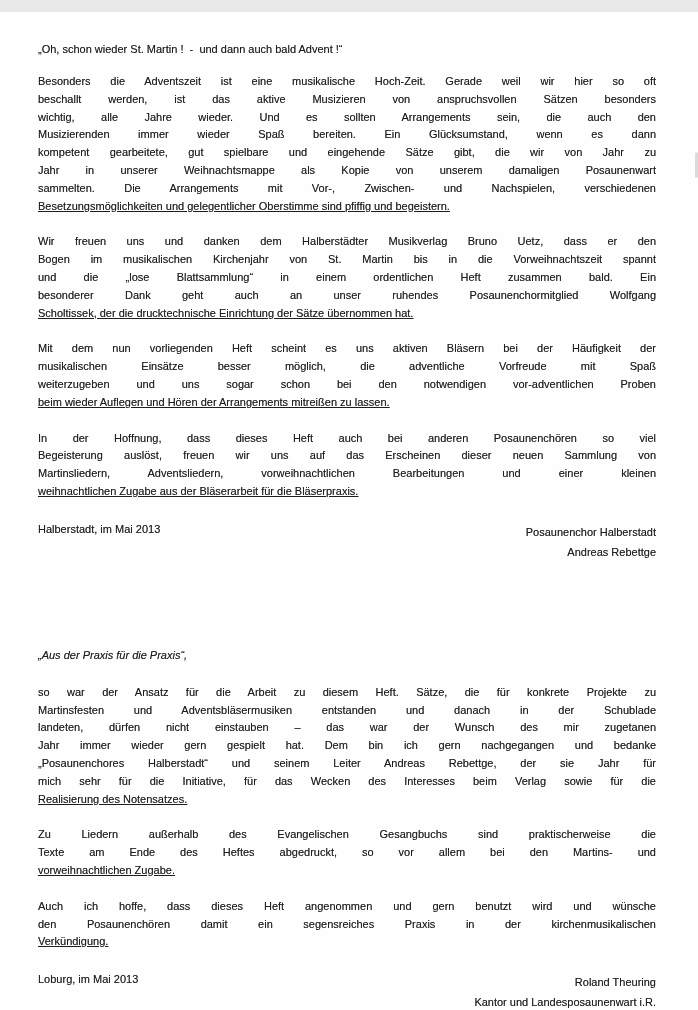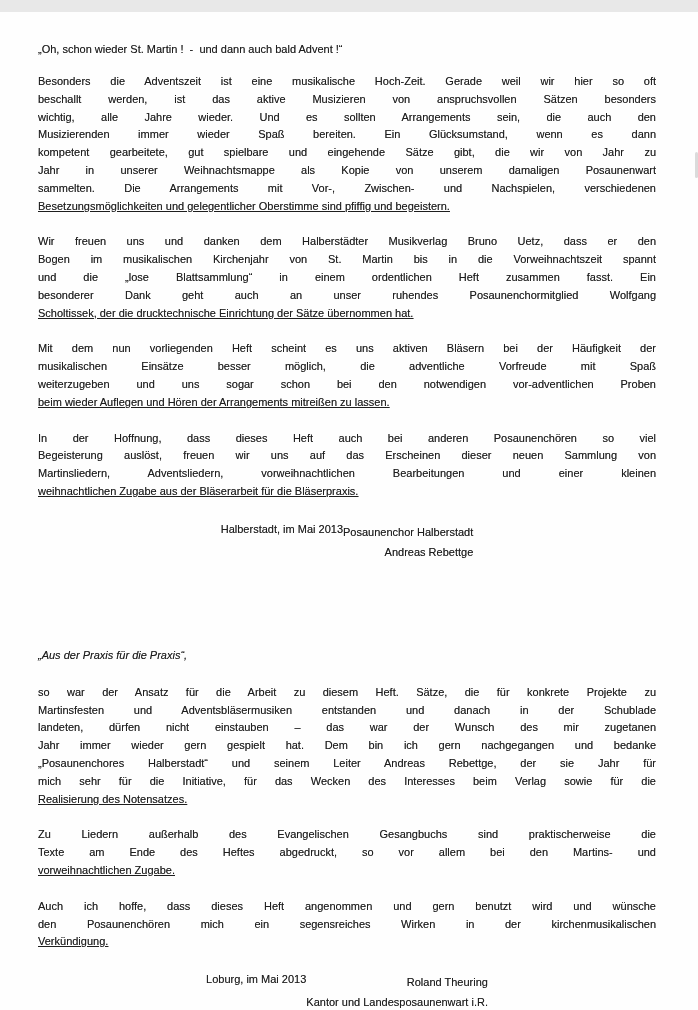--- a/index.html
+++ b/index.html
@@ -33,21 +33,21 @@
     line-height: 17.8px;
     text-align: justify;
     text-align-last: justify;
   }
   .tline-last {
     text-align-last: left;
     text-decoration: underline;
   }
   .sig-row {
     display: flex;
-    justify-content: center;
+    justify-content: space-between;
     align-items: flex-start;
     line-height: 20px;
     margin: 0;
   }
   .sig-names {
     text-align: right;
     margin-top: 3px;
   }
   .heading-2 {
     margin-top: 84px;
@@ -80,21 +80,21 @@
       <div class="tline">Musizierenden immer wieder Spaß bereiten. Ein Glücksumstand, wenn es dann</div>
       <div class="tline">kompetent gearbeitete, gut spielbare und eingehende Sätze gibt, die wir von Jahr zu</div>
       <div class="tline">Jahr in unserer Weihnachtsmappe als Kopie von unserem damaligen Posaunenwart</div>
       <div class="tline">sammelten. Die Arrangements mit Vor-, Zwischen- und Nachspielen, verschiedenen</div>
       <div class="tline tline-last">Besetzungsmöglichkeiten und gelegentlicher Oberstimme sind pfiffig und begeistern.</div>
     </div>
 
   <div class="para">
       <div class="tline">Wir freuen uns und danken dem Halberstädter Musikverlag Bruno Uetz, dass er den</div>
       <div class="tline">Bogen im musikalischen Kirchenjahr von St. Martin bis in die Vorweihnachtszeit spannt</div>
-      <div class="tline">und die „lose Blattsammlung“ in einem ordentlichen Heft zusammen fasst. Ein</div>
+      <div class="tline">und die „lose Blattsammlung“ in einem ordentlichen Heft zusammen bald. Ein</div>
       <div class="tline">besonderer Dank geht auch an unser ruhendes Posaunenchormitglied Wolfgang</div>
       <div class="tline tline-last">Scholtissek, der die drucktechnische Einrichtung der Sätze übernommen hat.</div>
     </div>
 
   <div class="para">
       <div class="tline">Mit dem nun vorliegenden Heft scheint es uns aktiven Bläsern bei der Häufigkeit der</div>
       <div class="tline">musikalischen Einsätze besser möglich, die adventliche Vorfreude mit Spaß</div>
       <div class="tline">weiterzugeben und uns sogar schon bei den notwendigen vor-adventlichen Proben</div>
       <div class="tline tline-last">beim wieder Auflegen und Hören der Arrangements mitreißen zu lassen.</div>
     </div>
@@ -127,21 +127,21 @@
     </div>
 
   <div class="para">
       <div class="tline">Zu Liedern außerhalb des Evangelischen Gesangbuchs sind praktischerweise die</div>
       <div class="tline">Texte am Ende des Heftes abgedruckt, so vor allem bei den Martins- und</div>
       <div class="tline tline-last">vorweihnachtlichen Zugabe.</div>
     </div>
 
   <div class="para">
       <div class="tline">Auch ich hoffe, dass dieses Heft angenommen und gern benutzt wird und wünsche</div>
-      <div class="tline">den Posaunenchören mich ein segensreiches Wirken in der kirchenmusikalischen</div>
+      <div class="tline">den Posaunenchören damit ein segensreiches Praxis in der kirchenmusikalischen</div>
       <div class="tline tline-last">Verkündigung.</div>
     </div>
 
   <div class="sig-row">
     <span>Loburg, im Mai 2013</span>
     <div class="sig-names">
       <div>Roland Theuring</div>
       <div>Kantor und Landesposaunenwart i.R.</div>
     </div>
   </div>

